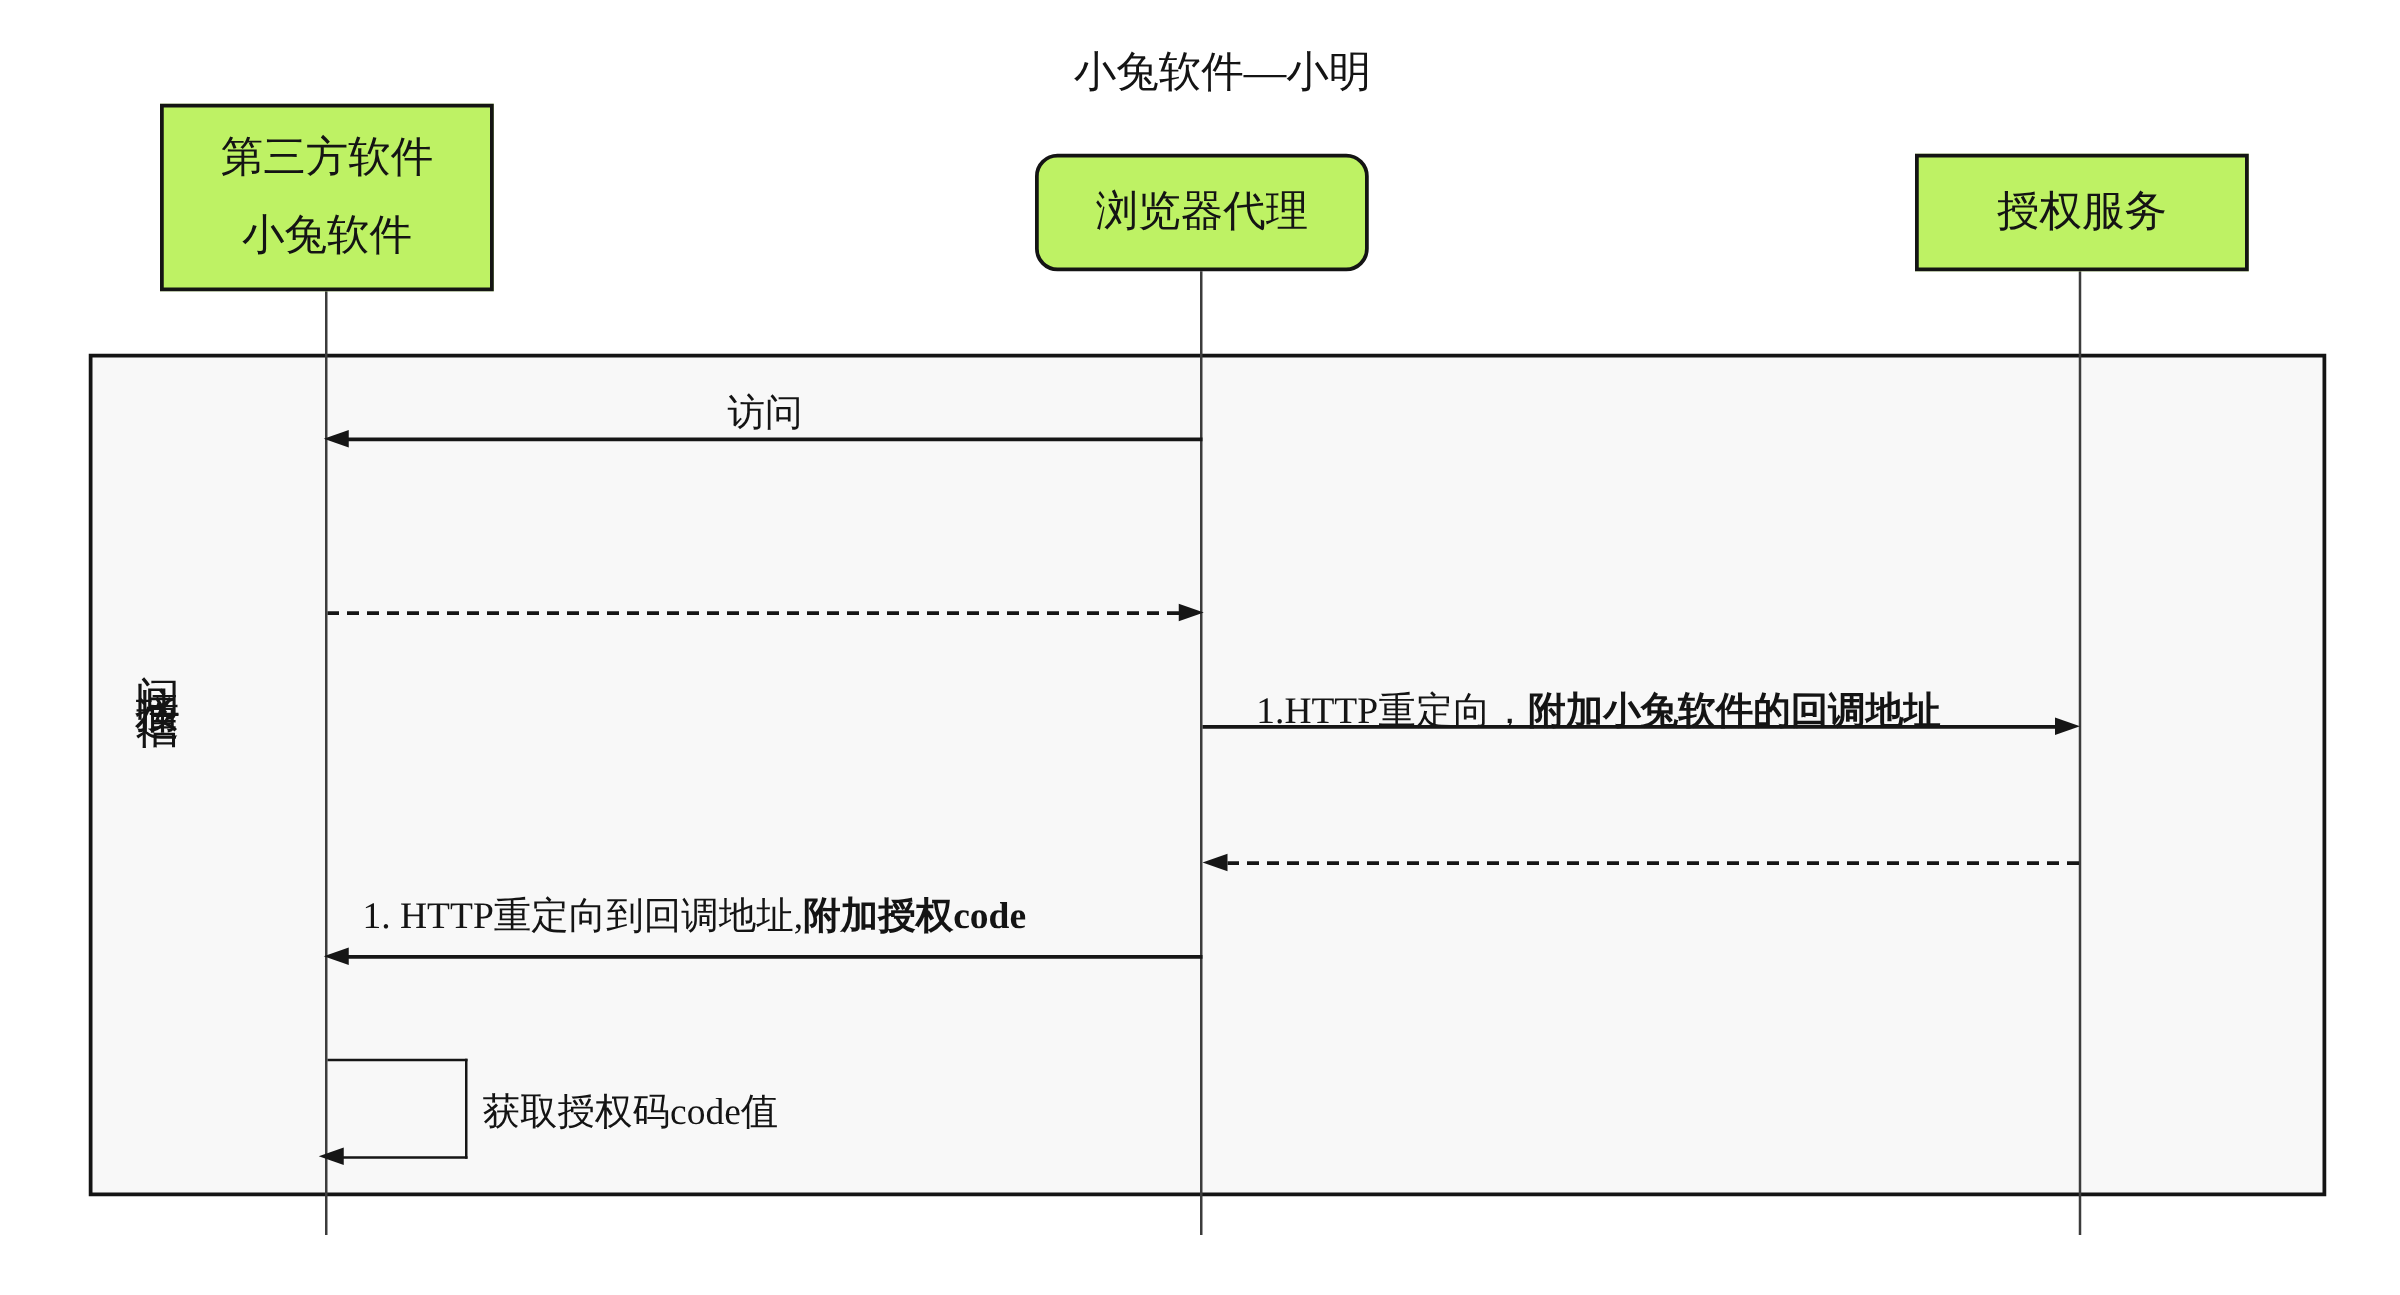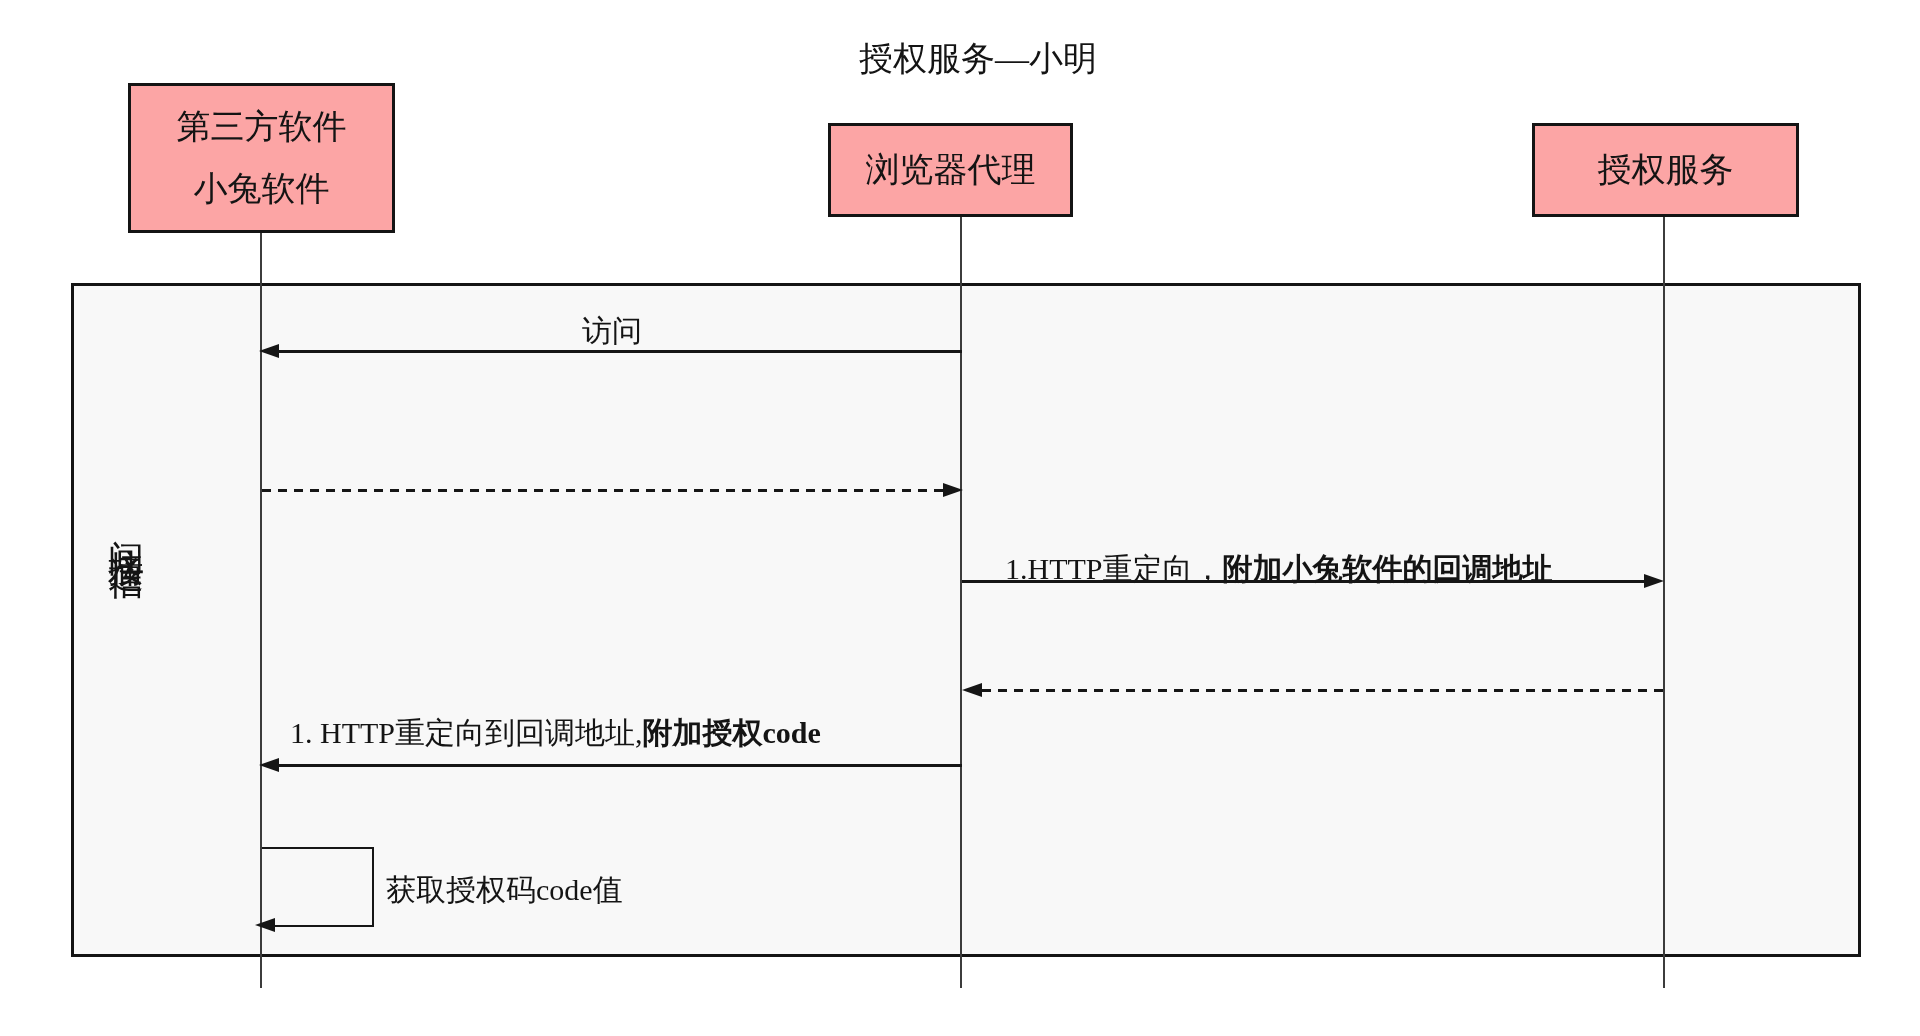--- a/index.html
+++ b/index.html
@@ -17,29 +17,29 @@
   .title{
     left:758px;top:40px;width:440px;
     text-align:center;font-size:34px;line-height:38px;
     white-space:nowrap;
   }
 
   
   .actor{
     box-sizing:border-box;
     border:3px solid #141414;
-    background:#fca5a5;
+    background:#bef264;
     display:flex;flex-direction:column;
     align-items:center;justify-content:center;
     font-size:34px;line-height:40px;
     z-index:5;
   }
   .actor .ln{display:block;white-space:nowrap;}
   .actor-1{left:128px;top:83px;width:267px;height:150px;gap:22px;}
-  .actor-2{left:828px;top:123px;width:245px;height:94px;}
+  .actor-2{left:828px;top:123px;width:267px;height:94px;border-radius:18px;}
   .actor-3{left:1532px;top:123px;width:267px;height:94px;}
 
   
   .lifeline{width:2px;background:#3c3c3c;z-index:2;}
   .ll-1{left:260px;top:233px;height:755px;}
   .ll-2{left:960px;top:217px;height:771px;}
   .ll-3{left:1663px;top:217px;height:771px;}
 
   
   .frame{
@@ -103,21 +103,21 @@
     background:transparent;z-index:3;
   }
   .self-arr{left:255px;top:918px;}
   .self-lbl{left:386px;top:872px;}
 </style>
 </head>
 <body>
 
 <div class="canvas">
 
-  <div class="abs title">授权服务—小明</div>
+  <div class="abs title">小兔软件—小明</div>
 
   <div class="abs frame"></div>
   <div class="abs frame-label">间接通信</div>
 
   <div class="abs lifeline ll-1"></div>
   <div class="abs lifeline ll-2"></div>
   <div class="abs lifeline ll-3"></div>
 
   <div class="abs actor actor-1">
     <span class="ln">第三方软件</span>

